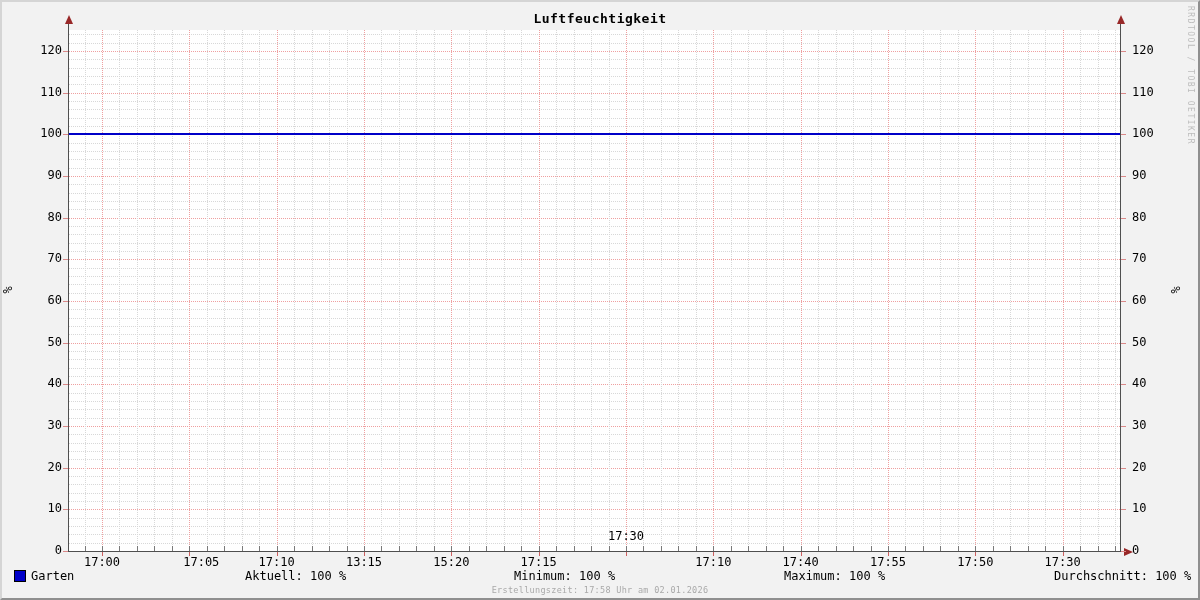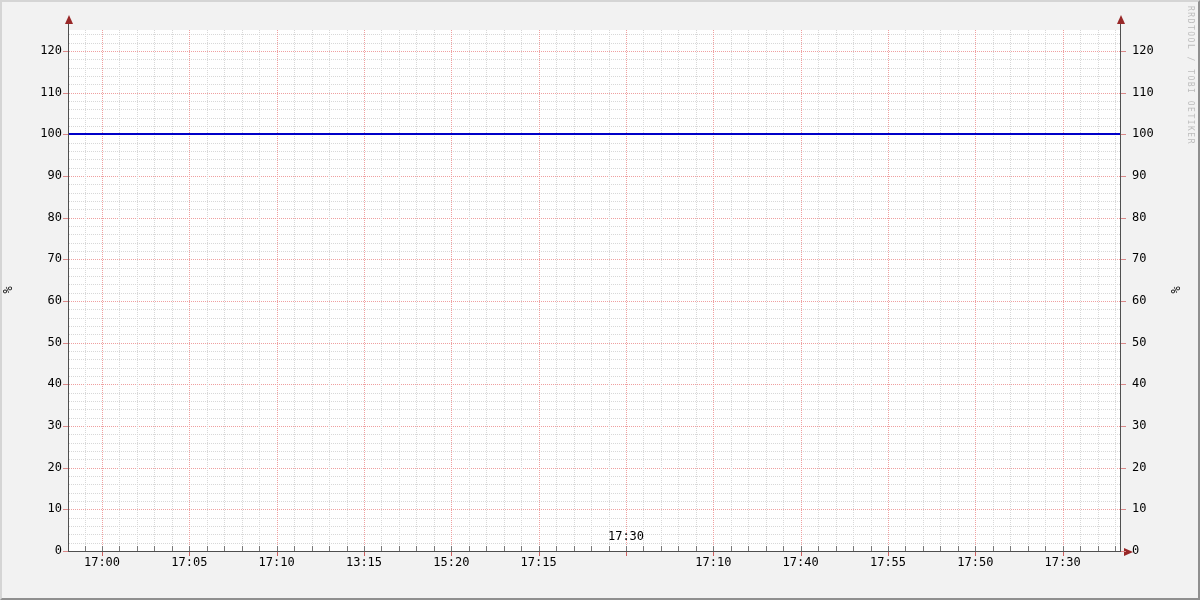--- a/index.html
+++ b/index.html
@@ -60,20 +60,21 @@
   .stat.s3{left:1052px;}
   .footer{
     position:absolute; top:583px; left:0; width:100%;
     text-align:center; font-size:8.5px; color:#a9a9a9; letter-spacing:0.3px;
   }
 </style>
 </head>
 <body>
 
 <div class="frame" id="frame">
+  <div class="title">Luftfeuchtigkeit</div>
   <div class="watermark">RRDTOOL / TOBI OETIKER</div>
 
   <div class="ylabel-unit left">%</div>
   <div class="ylabel-unit right">%</div>
 
   <div class="plot" id="plot">
       <div class="hgrid" style="left: 0px; top: 512.664px; width: 1052px;"></div>
       <div class="hgrid" style="left: 0px; top: 504.328px; width: 1052px;"></div>
       <div class="hgrid" style="left: 0px; top: 495.992px; width: 1052px;"></div>
       <div class="hgrid" style="left: 0px; top: 487.656px; width: 1052px;"></div>
@@ -198,21 +199,30 @@
       <div class="series-line" style="left: 0px; width: 1052px; top: 103.2px; background: rgb(0, 0, 200);"></div>
     </div>
 
   <div class="axis" style="left:66px; top:20px; width:1px; height:530px;"></div>
   <div class="axis" style="left:1118px; top:20px; width:1px; height:530px;"></div>
   <div class="axis" style="left:66px; top:549px; width:1059px; height:1px;"></div>
   <div class="arrow-up" style="left:63px; top:13px;"></div>
   <div class="arrow-up" style="left:1115px; top:13px;"></div>
   <div class="arrow-right" style="left:1122px; top:546px;"></div>
 
-
+  <div class="legend-row">
+    <span class="swatch" style="background: rgb(0, 0, 200);"></span>
+    <span class="series-label">Garten</span>
+    <span class="stat s0">Aktuell: 100 %</span>
+    <span class="stat s1">Minimum: 100 %</span>
+    <span class="stat s2">Maximum: 100 %</span>
+    <span class="stat s3">Durchschnitt: 100 %</span>
+  </div>
+
+  <div class="footer">Erstellungszeit: 17:58 Uhr am 02.01.2026</div>
 <div class="ytick-mark" style="left: 61px; top: 549px;"></div>
     <div class="ytick-mark" style="left: 1119px; top: 549px;"></div>
     <div class="ytick-label left" style="left: 16px; top: 542px;">0</div>
     <div class="ytick-label right" style="left: 1130px; top: 542px;">0</div>
     <div class="ytick-mark" style="left: 61px; top: 507.32px;"></div>
     <div class="ytick-mark" style="left: 1119px; top: 507.32px;"></div>
     <div class="ytick-label left" style="left: 16px; top: 500.32px;">10</div>
     <div class="ytick-label right" style="left: 1130px; top: 500.32px;">10</div>
     <div class="ytick-mark" style="left: 61px; top: 465.64px;"></div>
     <div class="ytick-mark" style="left: 1119px; top: 465.64px;"></div>
@@ -314,21 +324,21 @@
     <div class="xtick-minor" style="left: 1008.27px; top: 544px;"></div>
     <div class="xtick-minor" style="left: 1025.74px; top: 544px;"></div>
     <div class="xtick-minor" style="left: 1043.2px; top: 544px;"></div>
     <div class="xtick-minor" style="left: 1060.67px; top: 544px;"></div>
     <div class="xtick-minor" style="left: 1078.14px; top: 544px;"></div>
     <div class="xtick-minor" style="left: 1095.6px; top: 544px;"></div>
     <div class="xtick-minor" style="left: 1113.07px; top: 544px;"></div>
     <div class="xtick-major" style="left: 100px; top: 550px;"></div>
     <div class="xtick-label" style="left: 70px; top: 554px;">17:00</div>
     <div class="xtick-major" style="left: 187.333px; top: 550px;"></div>
-    <div class="xtick-label" style="left: 157.333px; top: 554px;">17:05</div>
+    <div class="xtick-label" style="left: 157.333px; top: 554px; text-align: right;">17:05</div>
     <div class="xtick-major" style="left: 274.667px; top: 550px;"></div>
     <div class="xtick-label" style="left: 244.667px; top: 554px;">17:10</div>
     <div class="xtick-major" style="left: 362px; top: 550px;"></div>
     <div class="xtick-label" style="left: 332px; top: 554px;">13:15</div>
     <div class="xtick-major" style="left: 449.334px; top: 550px;"></div>
     <div class="xtick-label" style="left: 419.334px; top: 554px;">15:20</div>
     <div class="xtick-major" style="left: 536.668px; top: 550px;"></div>
     <div class="xtick-label" style="left: 506.668px; top: 554px;">17:15</div>
     <div class="xtick-major" style="left: 624.001px; top: 550px;"></div>
     <div class="xtick-label" style="left: 594.001px; top: 528px;">17:30</div>

